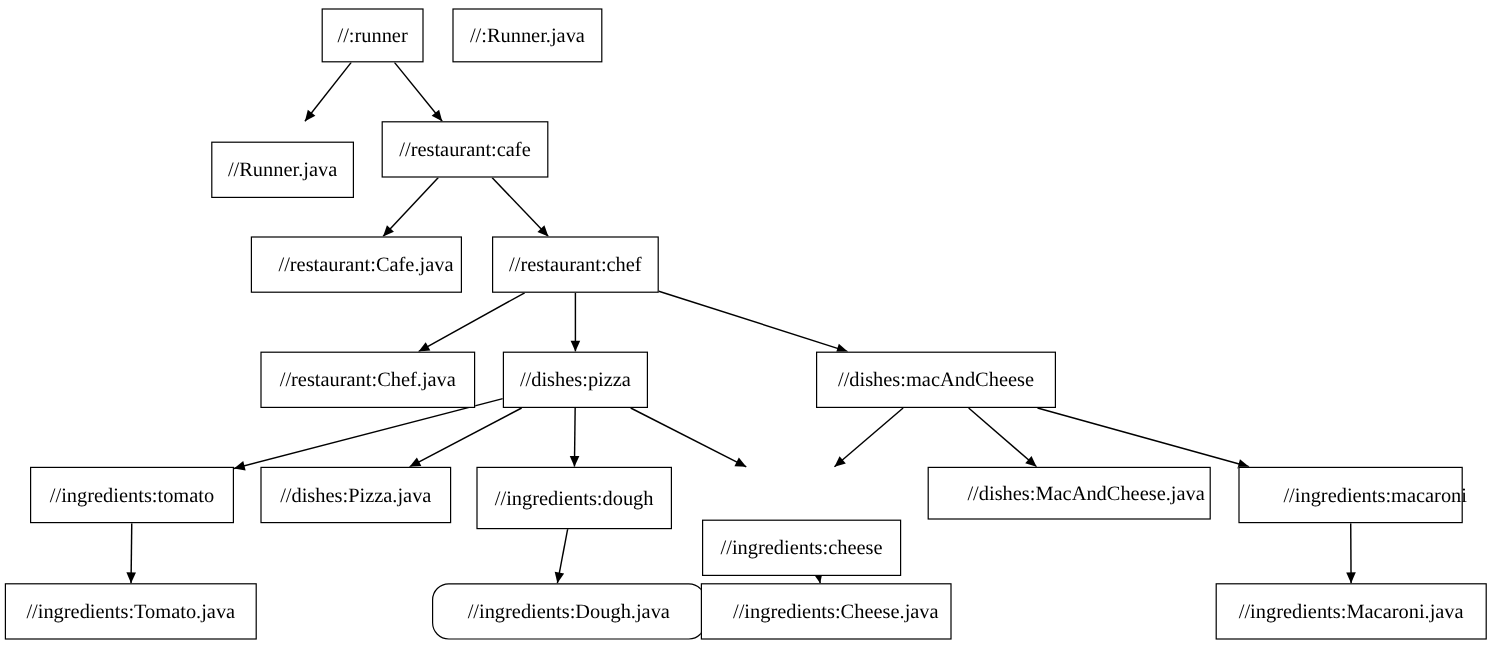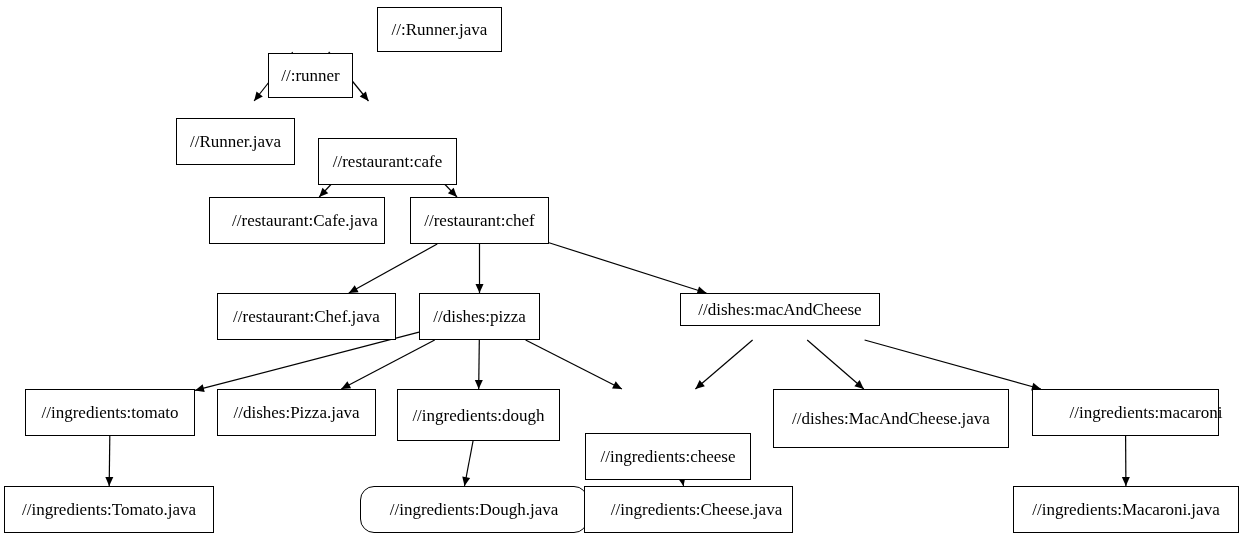--- a/index.html
+++ b/index.html
@@ -64,60 +64,60 @@
         <line x1="752.6" y1="340.0" x2="695.4" y2="389.0" stroke="#000000" stroke-width="1.2" marker-end="url(#arrow)"></line>
         <line x1="807.2" y1="340.0" x2="863.8" y2="389.0" stroke="#000000" stroke-width="1.2" marker-end="url(#arrow)"></line>
         <line x1="864.6" y1="340.0" x2="1040.9" y2="389.0" stroke="#000000" stroke-width="1.2" marker-end="url(#arrow)"></line>
         <line x1="109.8" y1="436.0" x2="109.2" y2="486.0" stroke="#000000" stroke-width="1.2" marker-end="url(#arrow)"></line>
         <line x1="474.0" y1="436.0" x2="464.5" y2="486.0" stroke="#000000" stroke-width="1.2" marker-end="url(#arrow)"></line>
         <line x1="673.0" y1="436.0" x2="683.5" y2="486.0" stroke="#000000" stroke-width="1.2" marker-end="url(#arrow)"></line>
         <line x1="1125.6" y1="436.0" x2="1125.9" y2="486.0" stroke="#000000" stroke-width="1.2" marker-end="url(#arrow)"></line>
       </g>
   </svg>
   <div id="node-layer">
-      <div class="node" style="left: 268px; top: 7px; width: 85px; height: 45px; margin-top: 46px;">
+      <div class="node" style="left: 268px; top: 7px; width: 85px; height: 45px;">
         <span class="label">//:runner</span>
       </div>
       <div class="node" style="left: 377px; top: 7px; width: 125px; height: 45px;">
         <span class="label">//:Runner.java</span>
       </div>
       <div class="node" style="left: 176px; top: 118px; width: 119px; height: 47px;">
         <span class="label">//Runner.java</span>
       </div>
-      <div class="node" style="left: 318px; top: 101px; width: 139px; height: 47px; margin-top: 37px;">
+      <div class="node" style="left: 318px; top: 101px; width: 139px; height: 47px;">
         <span class="label">//restaurant:cafe</span>
       </div>
       <div class="node" style="left: 209px; top: 197px; width: 176px; height: 47px; padding-left: 16px;">
         <span class="label">//restaurant:Cafe.java</span>
       </div>
       <div class="node" style="left: 410px; top: 197px; width: 139px; height: 47px;">
         <span class="label">//restaurant:chef</span>
       </div>
       <div class="node" style="left: 217px; top: 293px; width: 179px; height: 47px;">
         <span class="label">//restaurant:Chef.java</span>
       </div>
       <div class="node" style="left: 419px; top: 293px; width: 121px; height: 47px; text-align: right;">
         <span class="label">//dishes:pizza</span>
       </div>
-      <div class="node" style="left: 680px; top: 293px; width: 200px; height: 33px;">
+      <div class="node" style="left: 680px; top: 293px; width: 200px; height: 47px;">
         <span class="label">//dishes:macAndCheese</span>
       </div>
       <div class="node" style="left: 25px; top: 389px; width: 170px; height: 47px;">
         <span class="label">//ingredients:tomato</span>
       </div>
       <div class="node" style="left: 217px; top: 389px; width: 159px; height: 47px;">
         <span class="label">//dishes:Pizza.java</span>
       </div>
       <div class="node" style="left: 397px; top: 389px; width: 163px; height: 52px;">
         <span class="label">//ingredients:dough</span>
       </div>
       <div class="node" style="left: 585px; top: 389px; width: 166px; height: 47px; margin-top: 44px;">
         <span class="label">//ingredients:cheese</span>
       </div>
-      <div class="node" style="left: 773px; top: 389px; width: 236px; height: 59px;">
+      <div class="node" style="left: 773px; top: 389px; width: 236px; height: 44px; justify-content: flex-end;">
         <span class="label">//dishes:MacAndCheese.java</span>
       </div>
       <div class="node" style="left: 1032px; top: 389px; width: 187px; height: 47px; padding-left: 41px;">
         <span class="label">//ingredients:macaroni</span>
       </div>
       <div class="node" style="left: 4px; top: 486px; width: 210px; height: 47px;">
         <span class="label">//ingredients:Tomato.java</span>
       </div>
       <div class="node" style="left: 360px; top: 486px; width: 228px; height: 47px; border-radius: 14px;">
         <span class="label">//ingredients:Dough.java</span>

